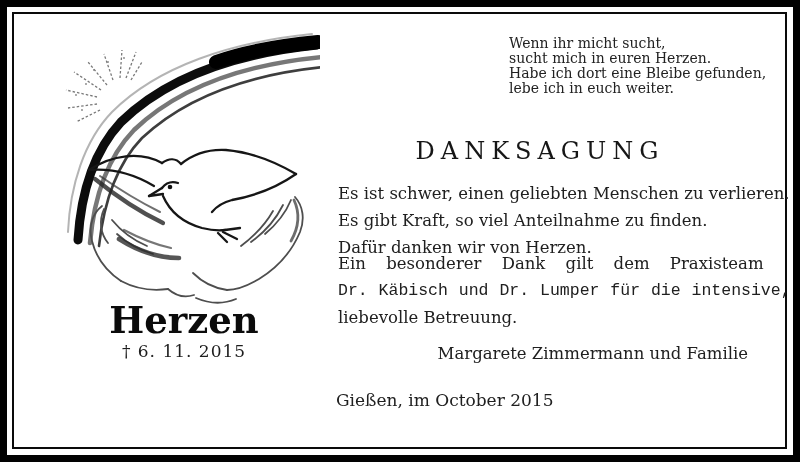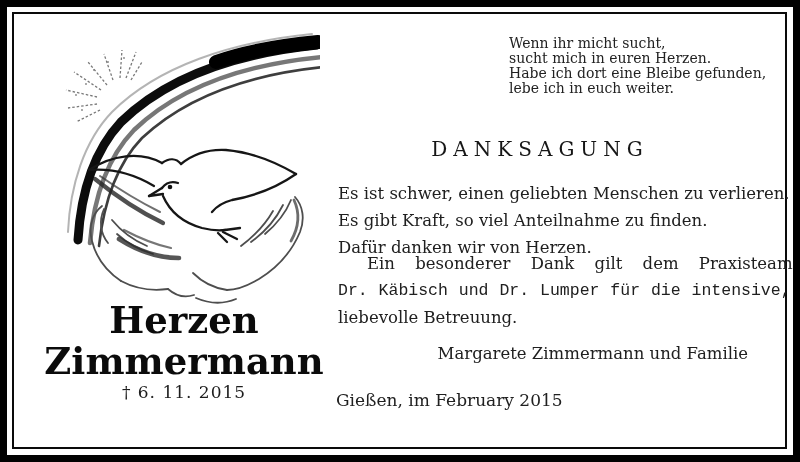--- a/index.html
+++ b/index.html
@@ -9,26 +9,26 @@
   .frame{position:absolute;left:12px;top:12px;right:13px;bottom:13px;
          border:2px solid #0a0a0a;background:#fff;}
   .abs{position:absolute;}
   .illu{left:52px;top:22px;width:268px;height:296px;}
   .namebox{left:38px;top:300px;width:292px;text-align:center;}
   .nameline{font-weight:bold;font-size:37px;line-height:41px;color:#0b0b0b;white-space:nowrap;}
   .deathdate{margin-top:0;font-size:17px;color:#1d1d1d;letter-spacing:1px;}
   .poem{left:509px;top:36px;font-size:14px;line-height:14.9px;color:#222;}
   .poem div{white-space:nowrap;}
   .heading{left:330px;top:137px;width:420px;text-align:center;
-           font-size:20px;letter-spacing:6px;color:#161616;}
+           font-size:24px;letter-spacing:6px;color:#161616;}
   .para{font-size:16.5px;line-height:27px;color:#202020;}
   .para div{white-space:nowrap;}
   .para1{left:338px;top:180px;width:412px;}
   .para2{left:338px;top:250px;width:412px;}
-  .ws-wide{word-spacing:15px;margin-left:29px;}
+  .ws-wide{word-spacing:15px;}
   .ws-sm{word-spacing:1px;font-family:Liberation Mono, monospace;}
   .signature{left:330px;top:344px;width:418px;text-align:right;
              font-size:16.5px;color:#202020;white-space:nowrap;}
   .placedate{left:336px;top:390px;font-size:17px;color:#202020;white-space:nowrap;}
   svg .ink{stroke:#161616;stroke-width:2.3;fill:none;stroke-linecap:round;}
   svg .lite{stroke:#4e4e4e;stroke-width:1.8;fill:none;stroke-linecap:round;}
 </style>
 </head>
 <body>
 
@@ -91,21 +91,20 @@
       <path class="lite" d="M 273 211 C 265 225 253 237 241 246"></path>
       <path d="M 294 200 C 300 213 299 227 291 241" stroke="#2e2e2e" stroke-width="2.8" fill="none" opacity="0.7" stroke-linecap="round"></path>
       <path class="lite" d="M 227 290 C 213 288 201 281 193 273"></path>
       <path class="lite" d="M 168 289 C 176 296 185 298 194 295"></path>
       <path class="lite" d="M 196 298 C 210 304 224 304 236 299"></path>
     </g>
   </svg>
 
   <div class="abs namebox">
     <div class="nameline">Herzen</div>
-    <div class="nameline">Zimmermann</div>
     <div class="deathdate">† 6. 11. 2015</div>
   </div>
 
   <div class="abs poem">
     <div>Wenn ihr micht sucht,</div>
     <div>sucht mich in euren Herzen.</div>
     <div>Habe ich dort eine Bleibe gefunden,</div>
     <div>lebe ich in euch weiter.</div>
   </div>
 
@@ -118,14 +117,14 @@
   </div>
 
   <div class="abs para para2">
     <div class="ws-wide">Ein besonderer Dank gilt dem Praxisteam</div>
     <div class="ws-sm">Dr. Käbisch und Dr. Lumper für die intensive,</div>
     <div>liebevolle Betreuung.</div>
   </div>
 
   <div class="abs signature">Margarete Zimmermann und Familie</div>
 
-  <div class="abs placedate">Gießen, im February 2015</div>
+  <div class="abs placedate">Gießen, im October 2015</div>
 </div>
 
 </body></html>

